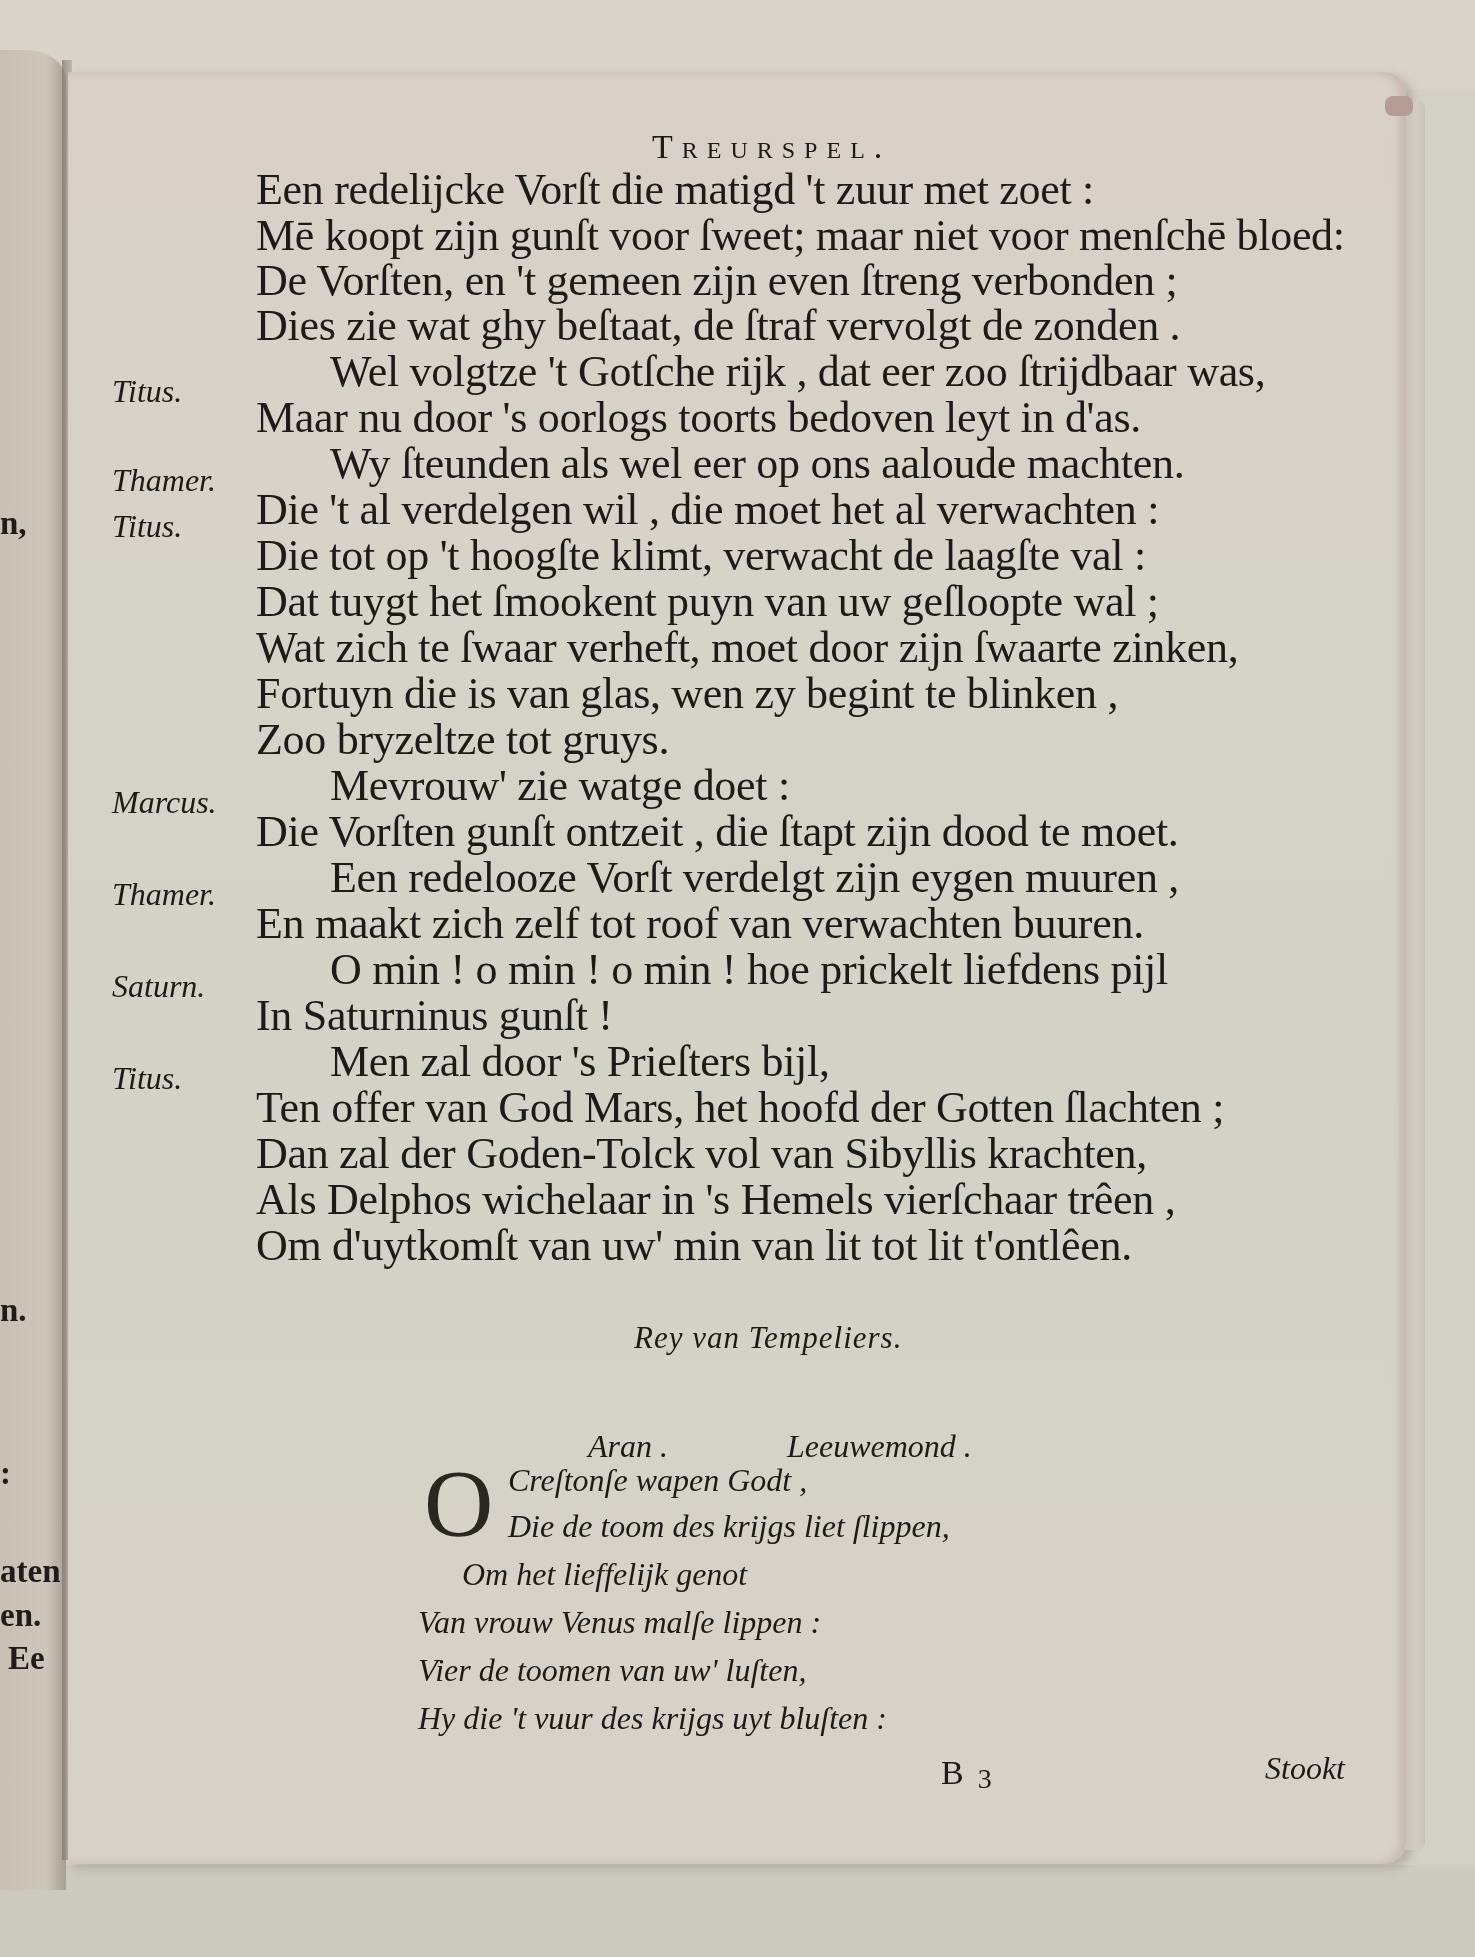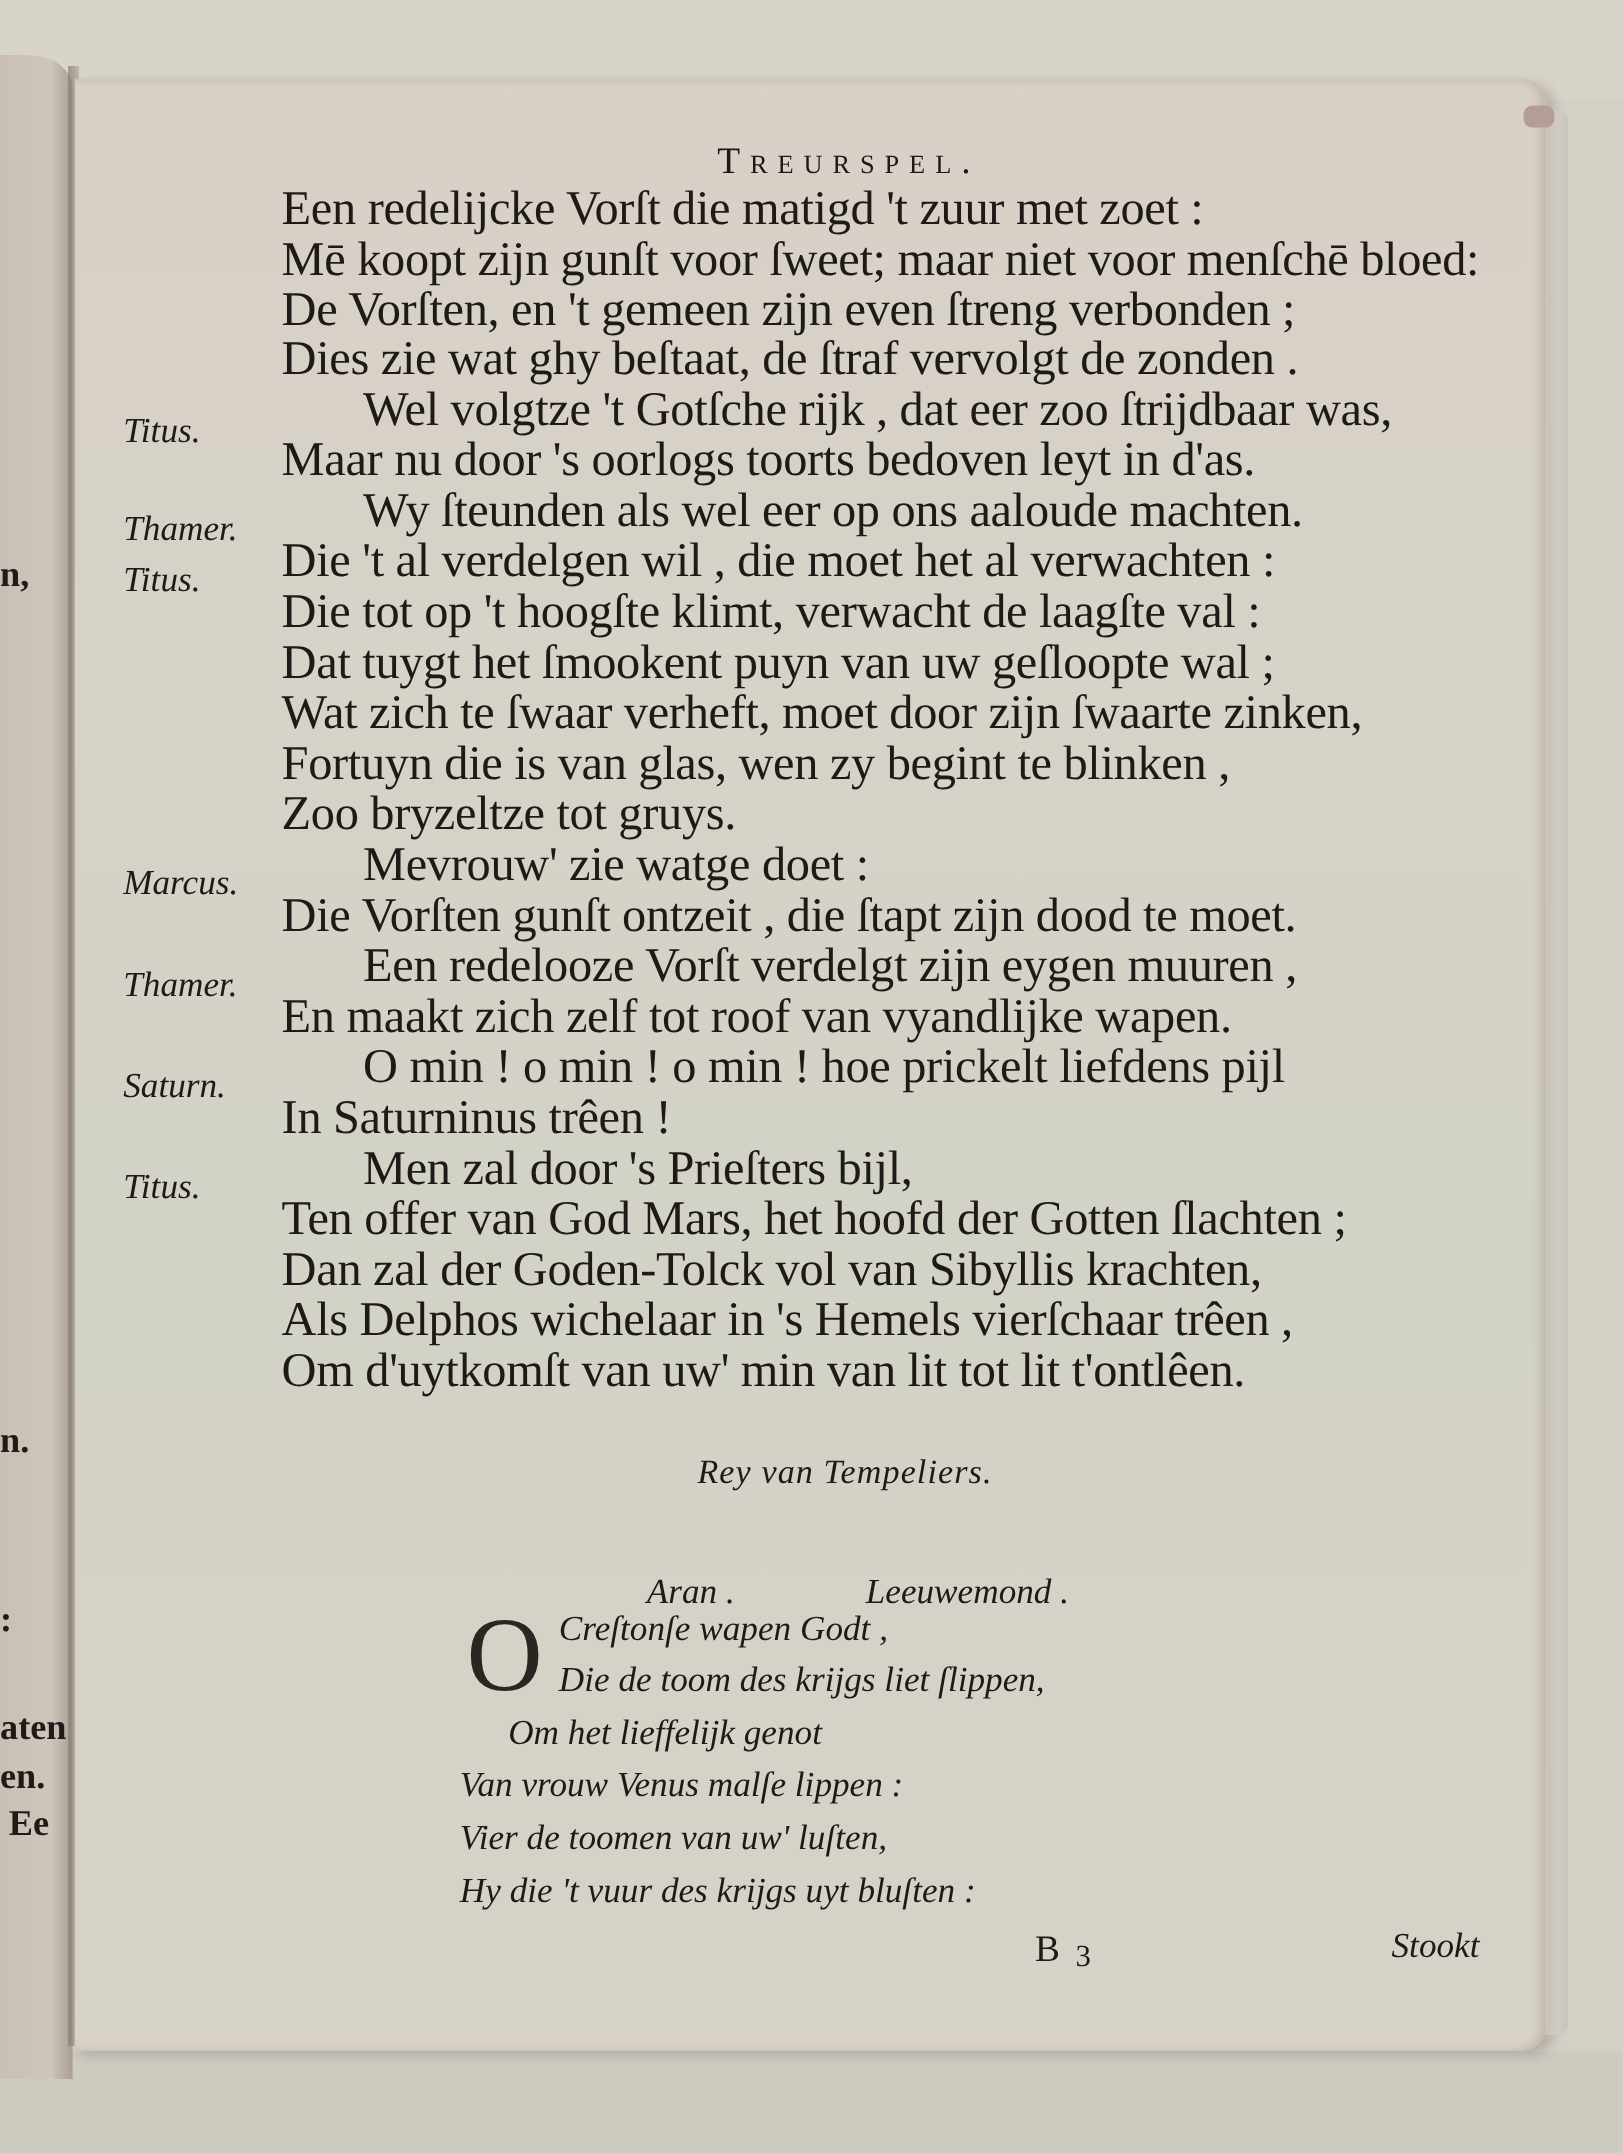--- a/index.html
+++ b/index.html
@@ -94,23 +94,23 @@
   <div class="verse indent" style="top:442px">Wy ſteunden als wel eer op ons aaloude machten.</div>
   <div class="verse" style="top:488px">Die 't al verdelgen wil , die moet het al verwachten :</div>
   <div class="verse" style="top:534px">Die tot op 't hoogſte klimt, verwacht de laagſte val :</div>
   <div class="verse" style="top:580px">Dat tuygt het ſmookent  puyn van uw geſloopte wal ;</div>
   <div class="verse" style="top:626px">Wat zich te ſwaar verheft, moet door zijn ſwaarte zinken,</div>
   <div class="verse" style="top:672px">Fortuyn die is van glas, wen zy begint te blinken ,</div>
   <div class="verse" style="top:718px">Zoo bryzeltze tot gruys.</div>
   <div class="verse indent" style="top:764px">Mevrouw' zie watge doet :</div>
   <div class="verse" style="top:810px">Die Vorſten gunſt ontzeit , die ſtapt zijn dood te moet.</div>
   <div class="verse indent" style="top:856px">Een redelooze Vorſt verdelgt zijn eygen muuren ,</div>
-  <div class="verse" style="top:902px">En maakt zich zelf tot roof van vyandlijke wapen.</div>
+  <div class="verse" style="top:902px">En maakt zich zelf tot roof van verwachten buuren.</div>
   <div class="verse indent" style="top:948px">O min ! o min ! o min !  hoe prickelt liefdens pijl</div>
-  <div class="verse" style="top:994px">In Saturninus trêen !</div>
+  <div class="verse" style="top:994px">In Saturninus gunſt !</div>
   <div class="verse indent" style="top:1040px">Men zal door 's Prieſters bijl,</div>
   <div class="verse" style="top:1086px">Ten offer van God Mars, het hoofd der Gotten ſlachten ;</div>
   <div class="verse" style="top:1132px">Dan zal der Goden-Tolck vol van Sibyllis krachten,</div>
   <div class="verse" style="top:1178px">Als Delphos wichelaar in 's Hemels vierſchaar trêen ,</div>
   <div class="verse" style="top:1224px">Om d'uytkomſt van uw' min van lit tot lit t'ontlêen.</div>
 </div>
 
 <div class="rey">Rey van Tempeliers.</div>
 <div class="persona" style="left:588px">Aran .</div>
 <div class="persona" style="left:787px">Leeuwemond .</div>

